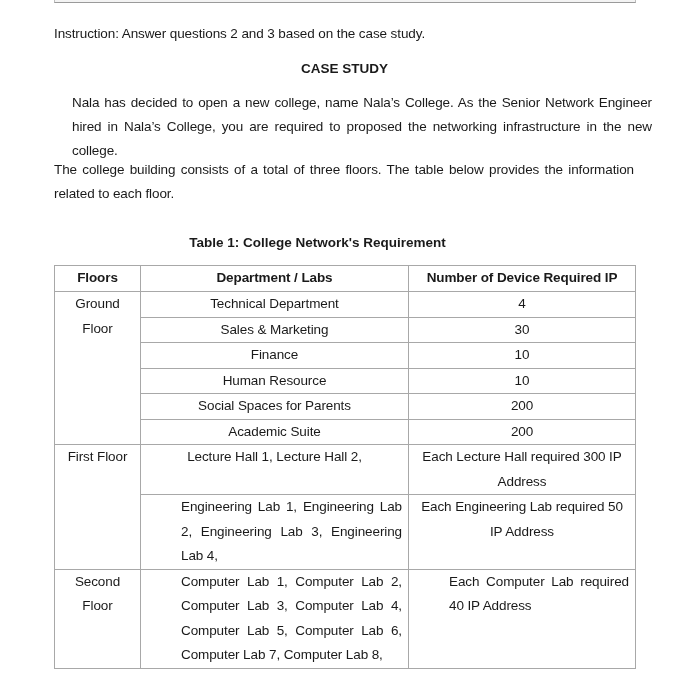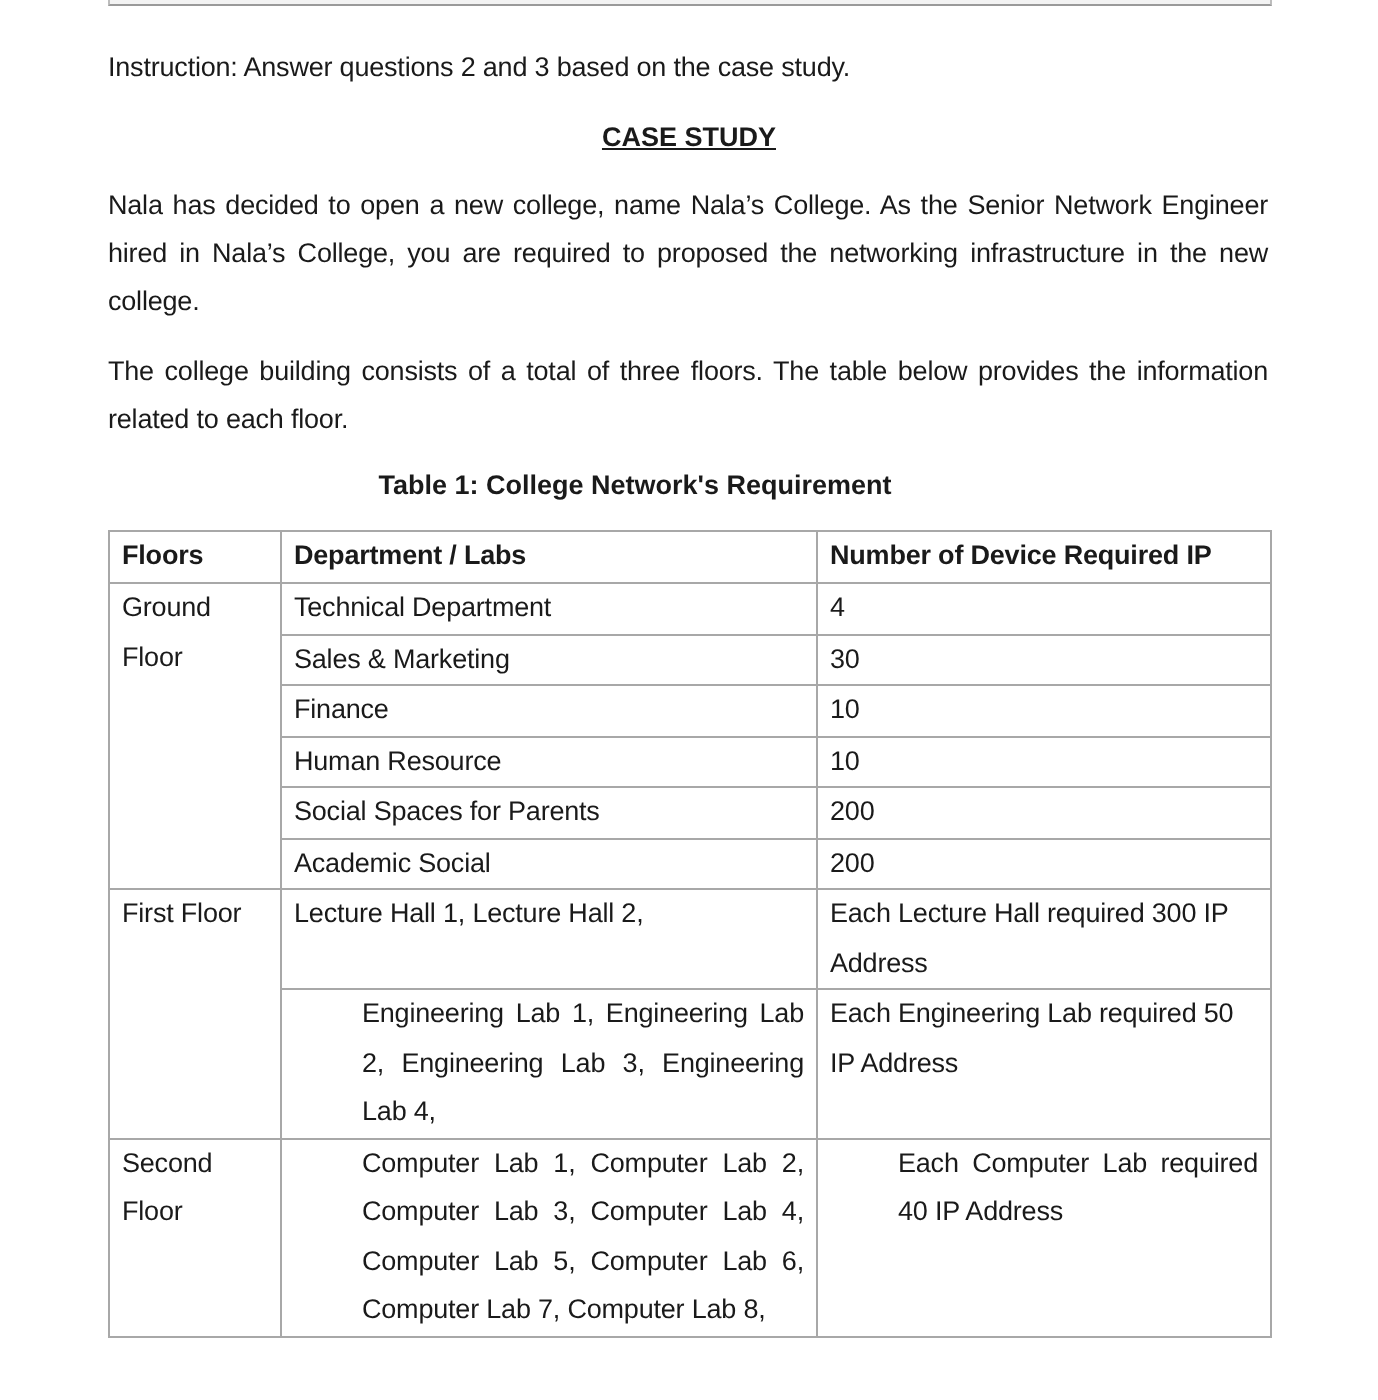--- a/index.html
+++ b/index.html
@@ -34,33 +34,32 @@
       letter-spacing: -0.1px;
     }
     .case-title {
       position: absolute;
       left: 0;
       width: 689px;
       top: 61px;
       text-align: center;
       font-size: 13.5px;
       font-weight: bold;
-      text-decoration: underline;
     }
     .para {
       position: absolute;
       left: 54px;
       width: 580px;
       font-size: 13.5px;
       line-height: 24px;
       text-align: justify;
       letter-spacing: -0.1px;
     }
-    .para1 { top: 91px; }
-    .para2 { top: 174px; }
+    .para1 { top: 91px; margin-left: 18px; }
+    .para2 { top: 158px; }
     .table-caption {
       position: absolute;
       left: 0;
       width: 635px;
       top: 235px;
       text-align: center;
       font-size: 13.5px;
       font-weight: bold;
       padding-left: 0px;
     }
@@ -70,21 +69,21 @@
       top: 265px;
       width: 581px;
       border-collapse: collapse;
       font-size: 13.5px;
       table-layout: fixed;
     }
     table.req td, table.req th {
       border: 1.5px solid #a8a8a8;
       padding: 0 6px;
       vertical-align: top;
-      text-align: left;
+      text-align: center;
       line-height: 24.5px;
       letter-spacing: -0.1px;
     }
     table.req th {
       font-weight: bold;
       height: 25px;
     }
     table.req td.row1 { height: 24px; margin-left: 12px; }
     table.req td.just {
       text-align: justify;
@@ -140,21 +139,21 @@
     </tr>
     <tr>
       <td>Human Resource</td>
       <td>10</td>
     </tr>
     <tr>
       <td>Social Spaces for Parents</td>
       <td>200</td>
     </tr>
     <tr>
-      <td>Academic Social</td>
+      <td>Academic Suite</td>
       <td>200</td>
     </tr>
 
     <tr>
       <td rowspan="2">First Floor</td>
       <td>Lecture Hall 1, Lecture Hall 2,</td>
       <td>Each Lecture Hall required 300 IP Address</td>
     </tr>
     <tr>
       <td class="just">Engineering Lab 1, Engineering Lab 2, Engineering Lab 3, Engineering Lab 4,</td>

